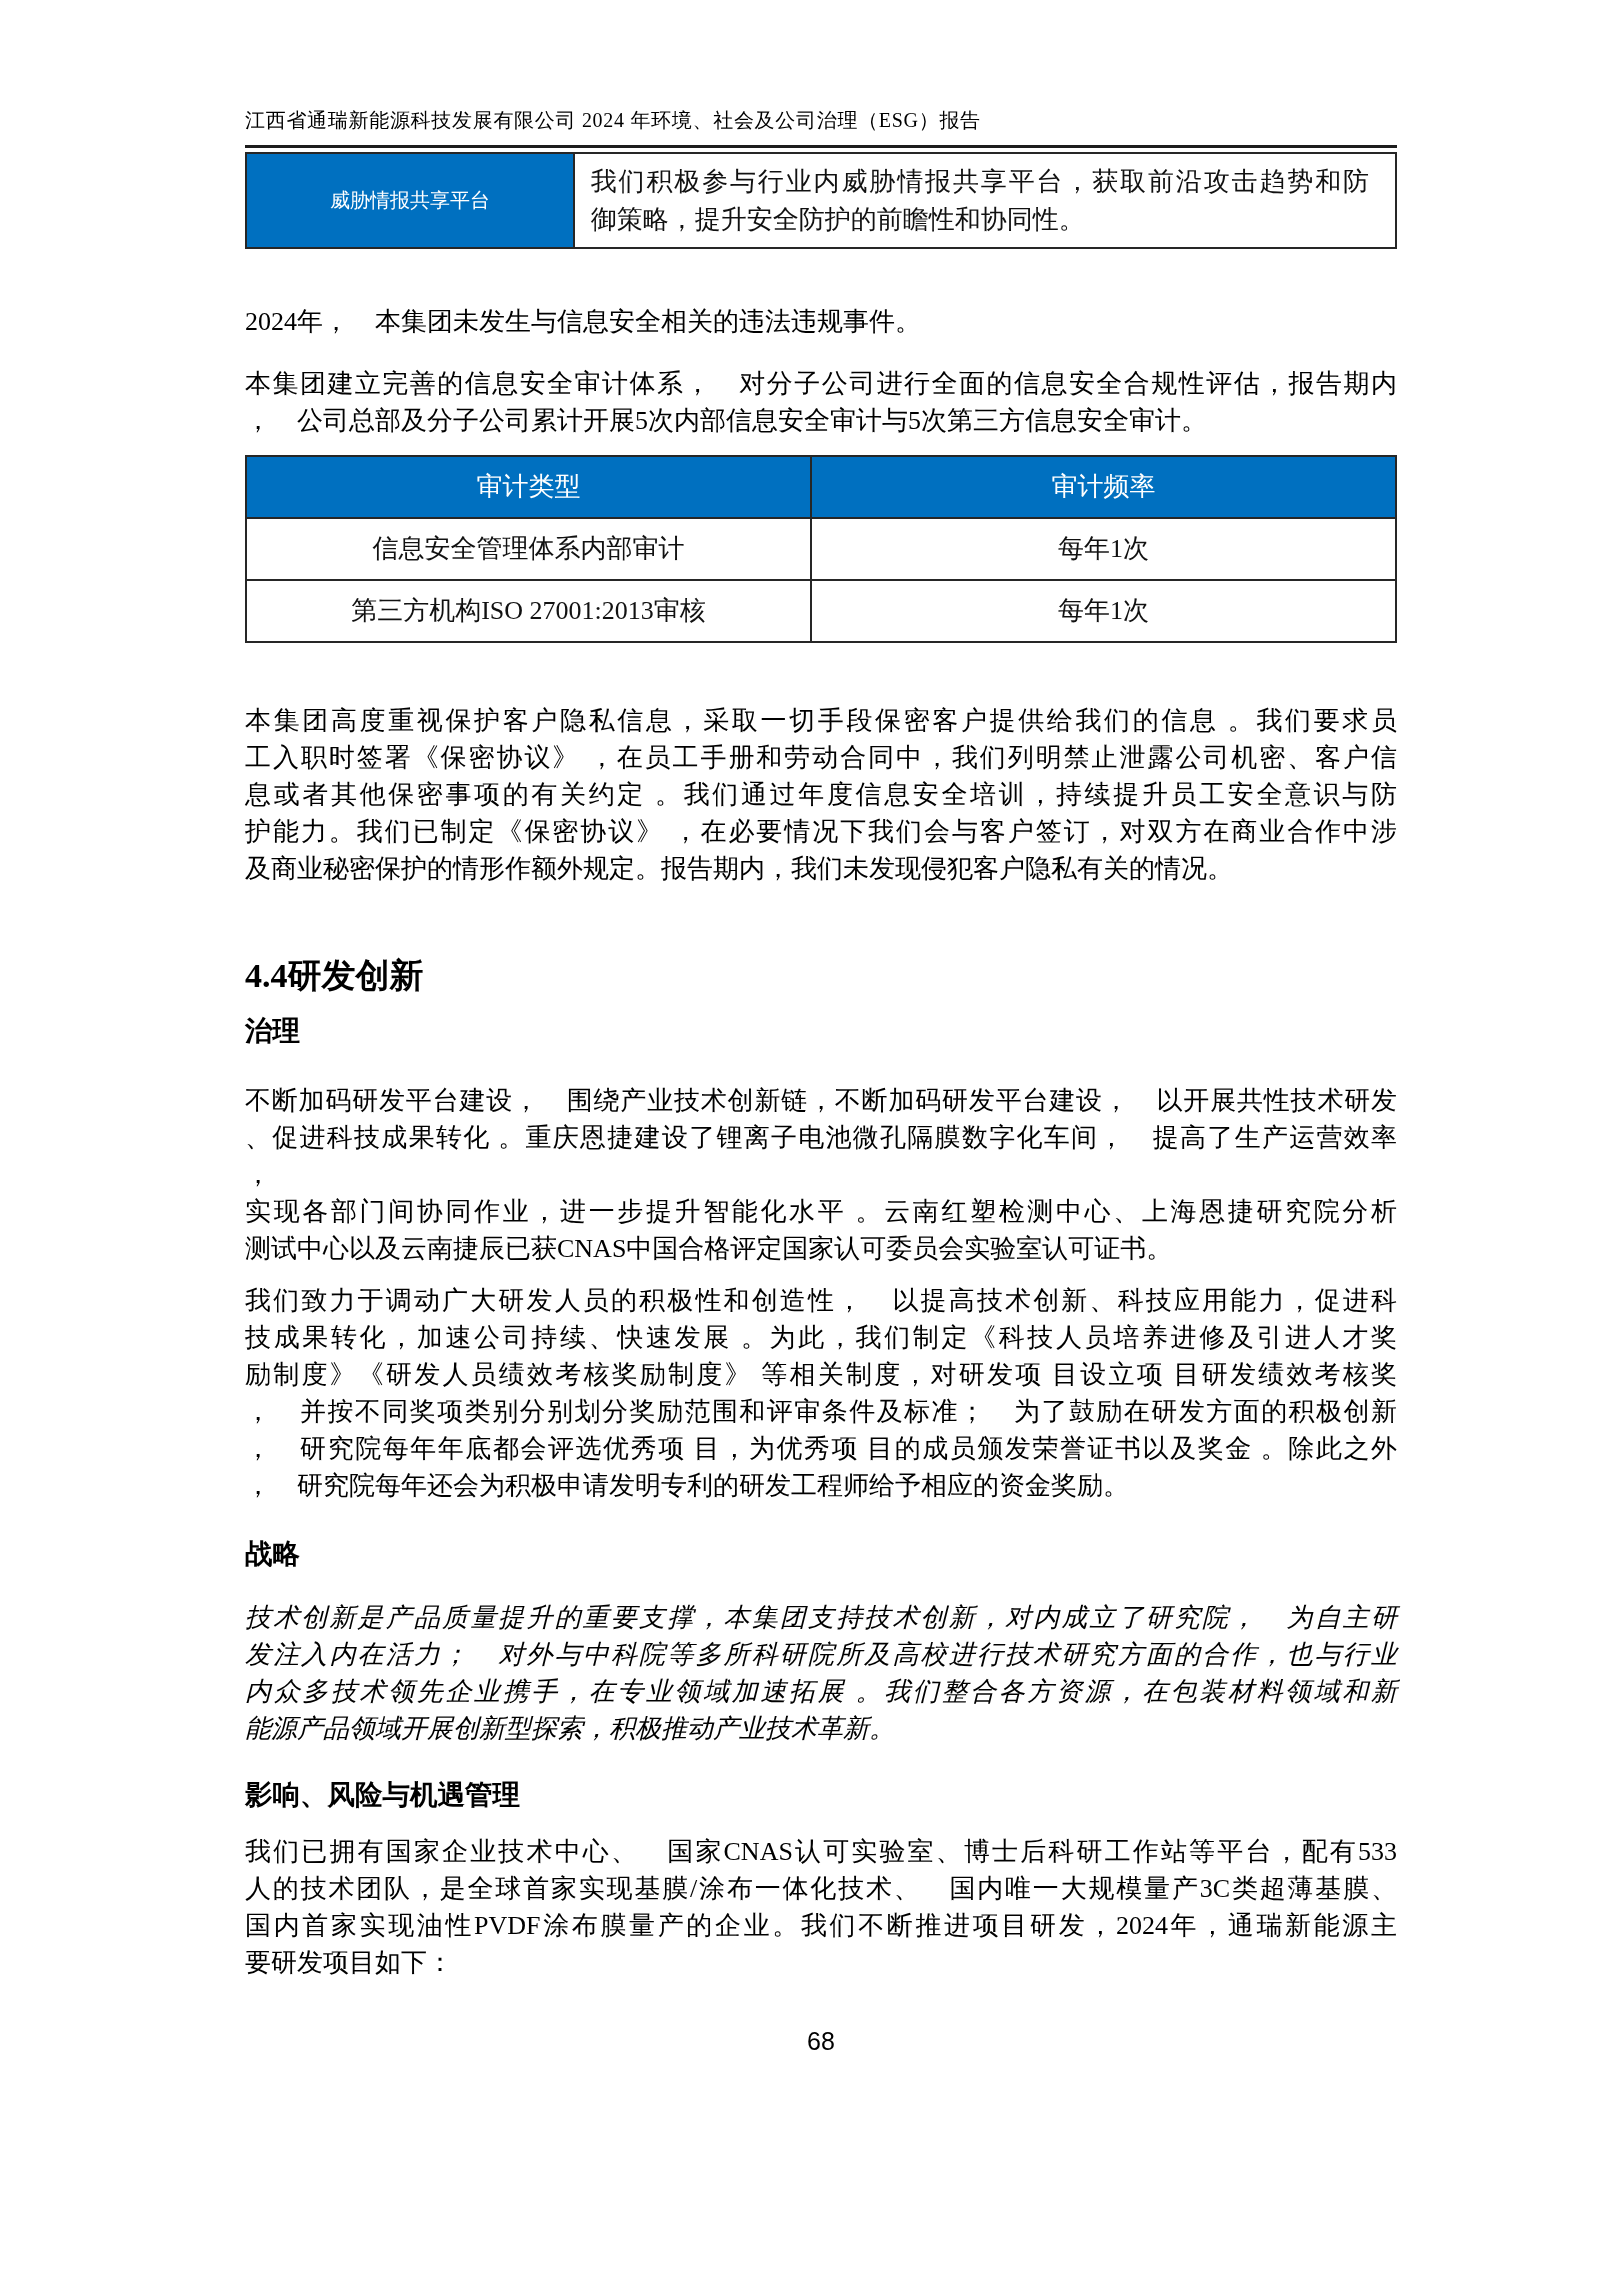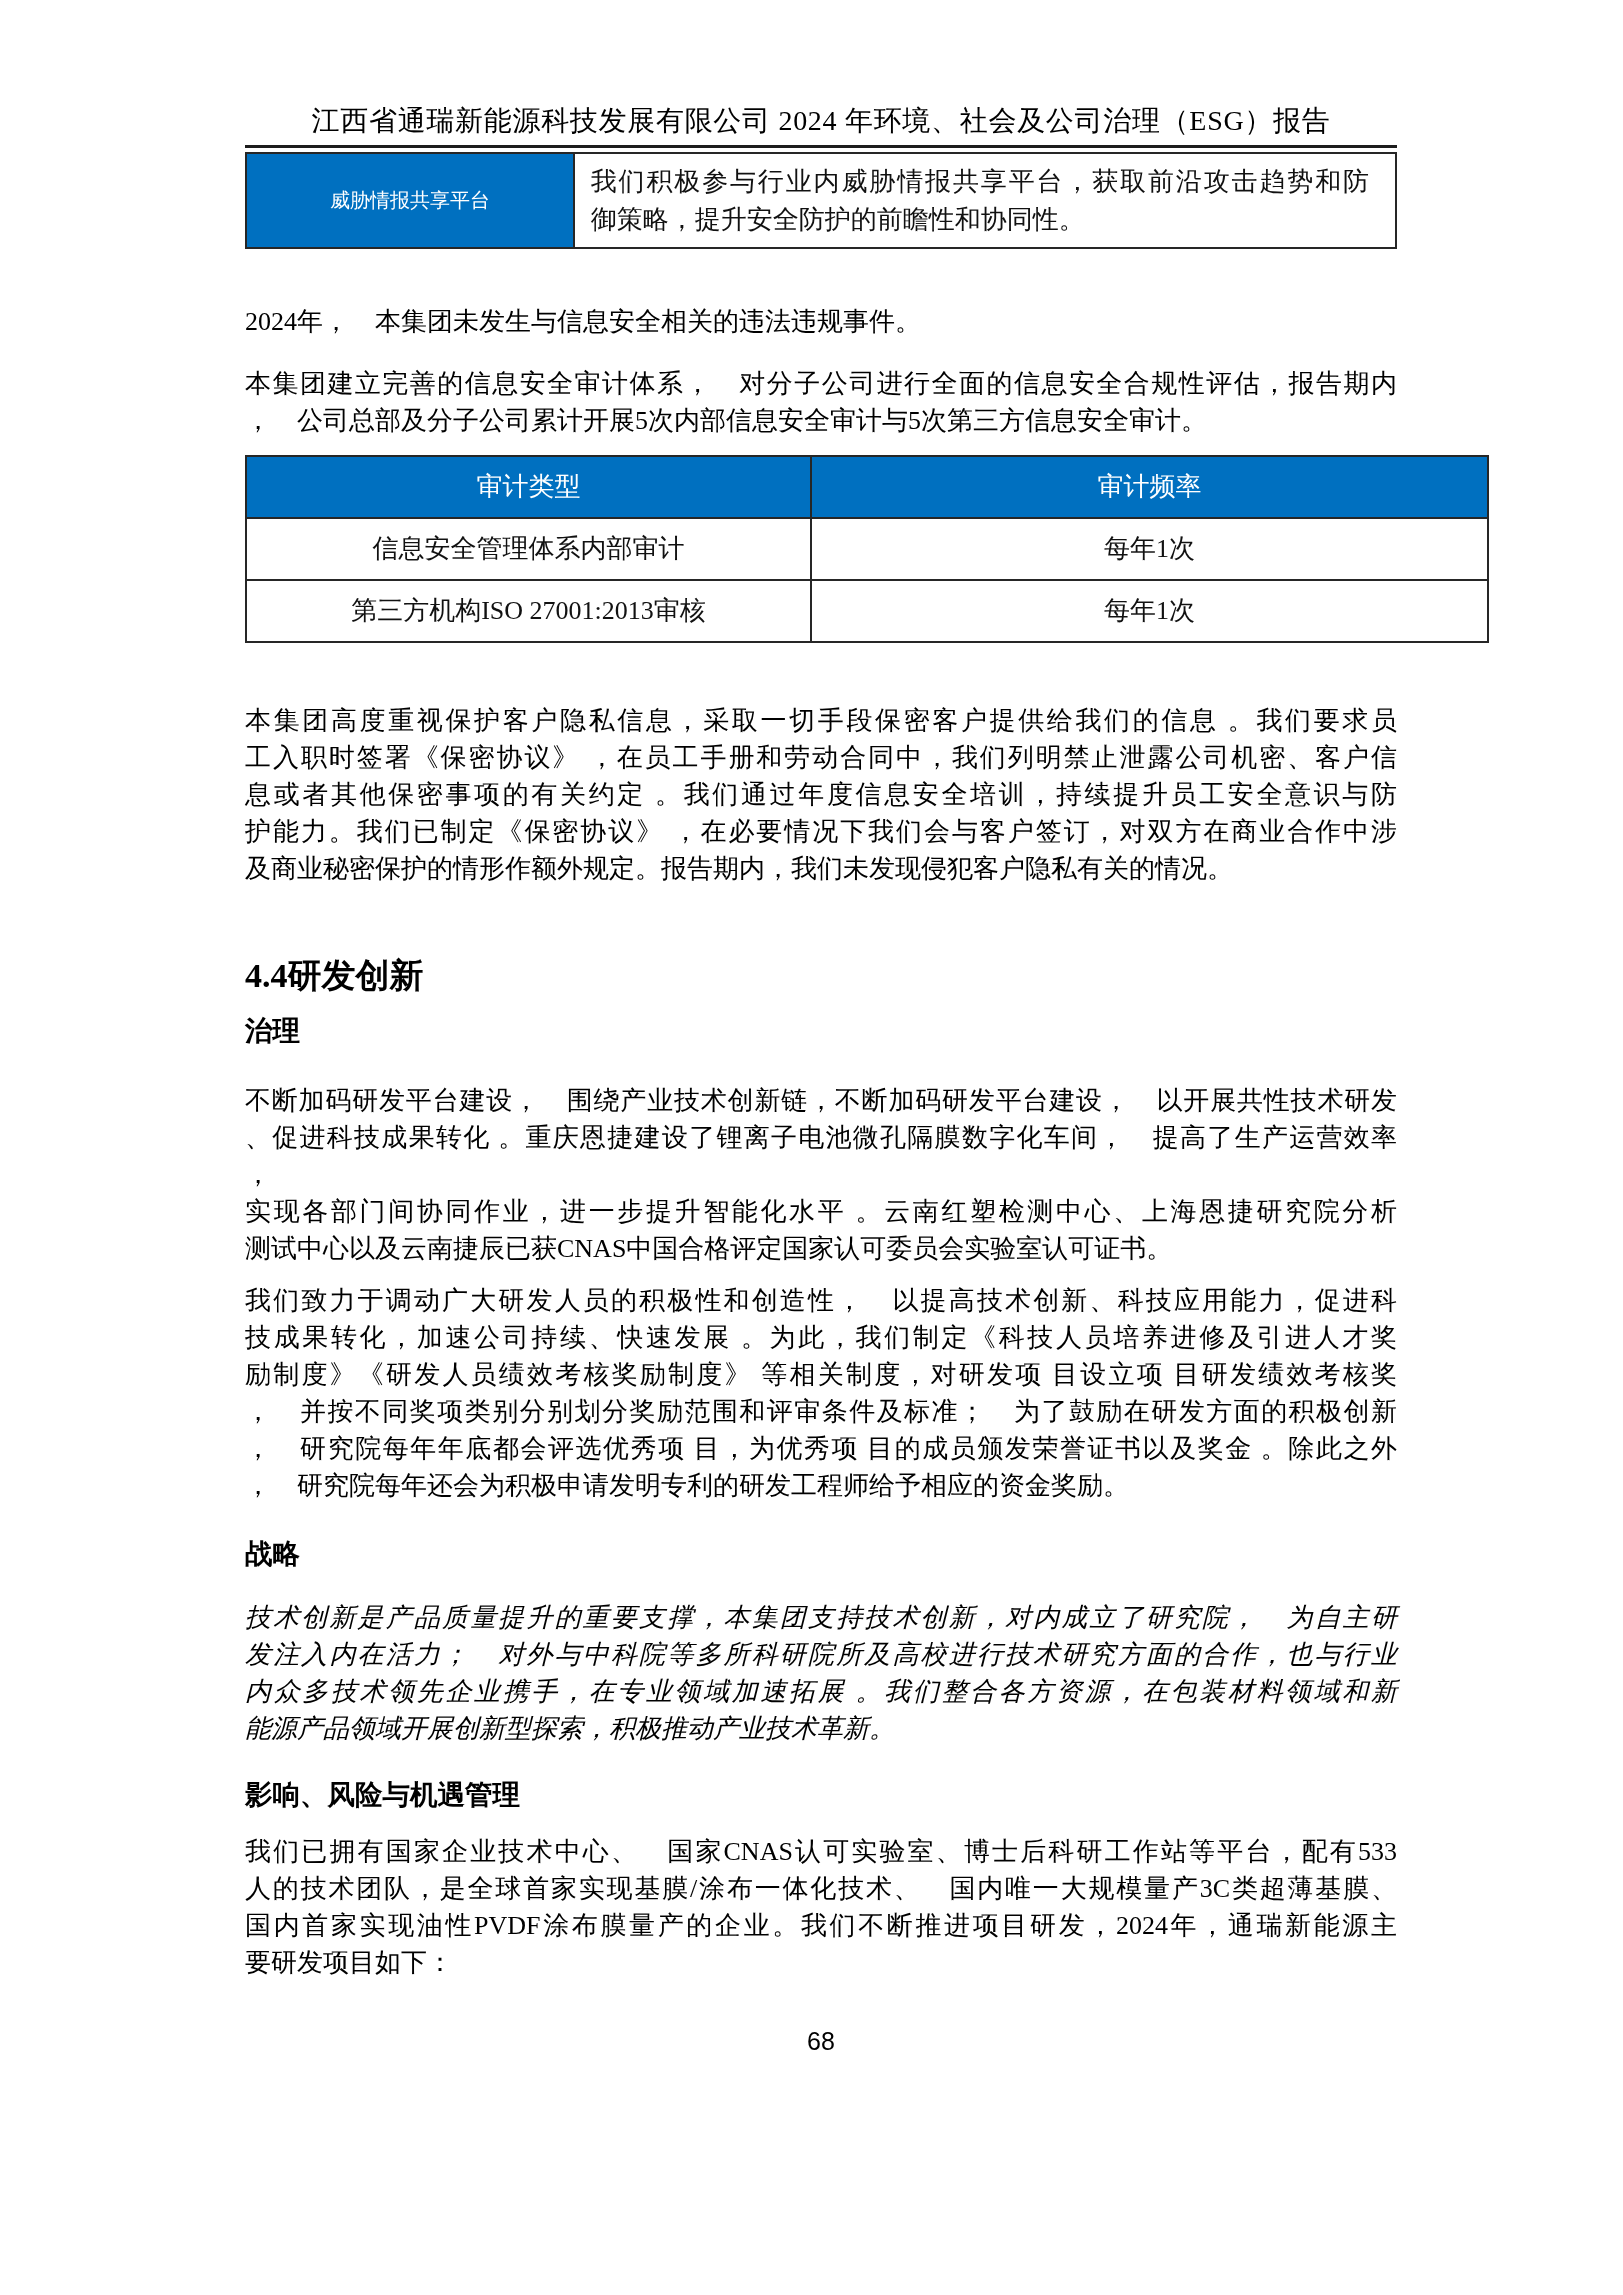--- a/index.html
+++ b/index.html
@@ -15,23 +15,23 @@
     font-family: "Liberation Serif", "DejaVu Serif", serif;
     overflow: hidden;
   }
   .content {
     padding-left: 245px;
     padding-right: 226px;
     padding-top: 105px;
   }
   
   .header-title {
-    font-size: 28px;
+    font-size: 20px;
     line-height: 31px;
-    text-align: center;
+    text-align: left;
     letter-spacing: 0.7px;
     color: #000;
   }
   .header-rule {
     margin-top: 9.2px;
     height: 2px;
     border-top: 2.6px solid #1c1c1c;
     border-bottom: 1.3px solid #1c1c1c;
   }
   
@@ -57,21 +57,21 @@
   .t1 .t1-desc {
     background: #fff;
     font-size: 26px;
     padding: 6.5px 26px 6.5px 15.7px;
     margin-left: 8px;
   }
   .t1 .t1-desc .line { min-height: 38px; line-height: 38px; }
   
   .t2 {
     margin-top: 15.7px;
-    width: 1244px;
+    width: 1152px;
     border-collapse: collapse;
     table-layout: fixed;
   }
   .t2 th, .t2 td {
     border: 2px solid var(--border);
     height: 62px;
     text-align: center;
     vertical-align: middle;
     font-size: 26px;
     font-weight: normal;

